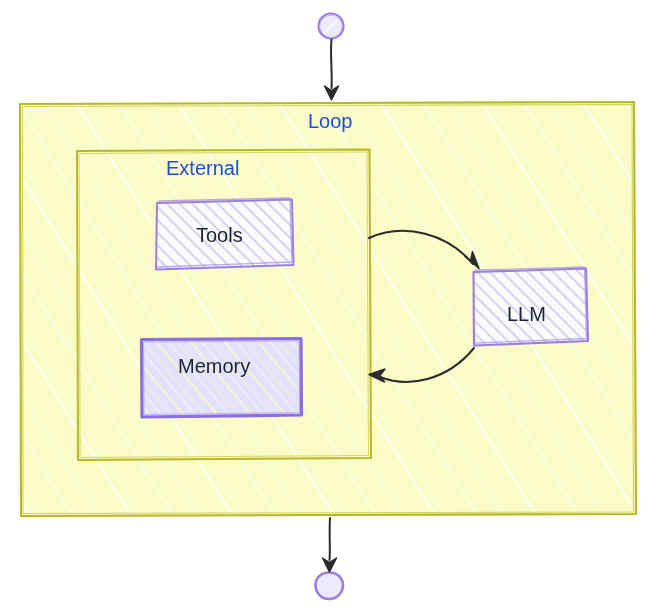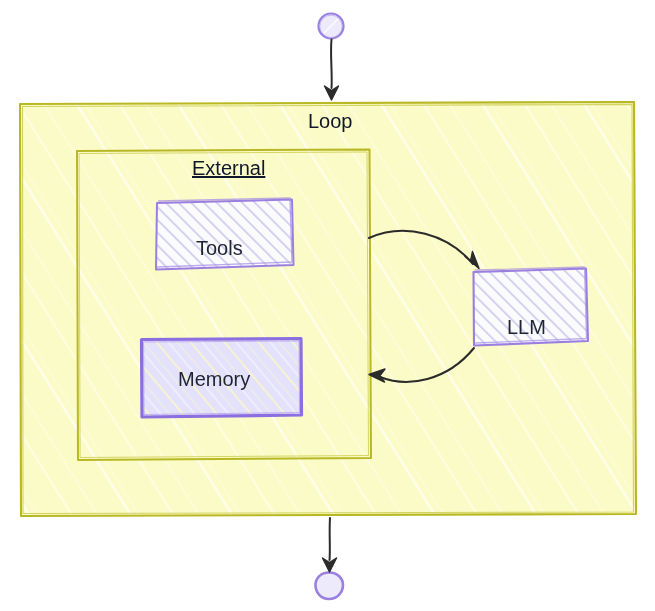--- a/index.html
+++ b/index.html
@@ -22,25 +22,24 @@
     left: 0;
     top: 0;
   }
   .node-label {
     position: absolute;
     color: #1f2430;
     font-size: 20px;
     line-height: 1;
     white-space: nowrap;
     user-select: none;
-    margin-top: 13px;
   }
   .group-label {
     position: absolute;
-    color: #0f172a;
+    color: #1d4ed8;
     font-size: 20px;
     line-height: 1;
     white-space: nowrap;
     user-select: none;
   }
 </style>
 </head>
 <body>
 
 <div id="canvas">
@@ -130,21 +129,21 @@
     </g>
 
     <g>
       <path d="M330 518 C329 535 330.5 548 329.5 560" fill="none" stroke="#2b2b2b" stroke-width="2" stroke-linecap="round"></path>
       <path d="M322.5 558 L329.5 572 L336.5 558 L329.5 562.5 Z" fill="#2b2b2b" stroke="#2b2b2b" stroke-width="1.4" stroke-linejoin="round"></path>
     </g>
   </svg>
 
   <div class="group-label" style="left:308px; top:111px;">Loop</div>
 
-  <div class="group-label" style="left:192px; top:158px;text-decoration:underline;">External</div>
+  <div class="group-label" style="left:166px; top:158px;">External</div>
 
   <div class="node-label" style="left:196px; top:225px;">Tools</div>
 
   <div class="node-label" style="left:178px; top:356px;">Memory</div>
 
   <div class="node-label" style="left:507px; top:304px;">LLM</div>
 
 </div>
 
 </body></html>

